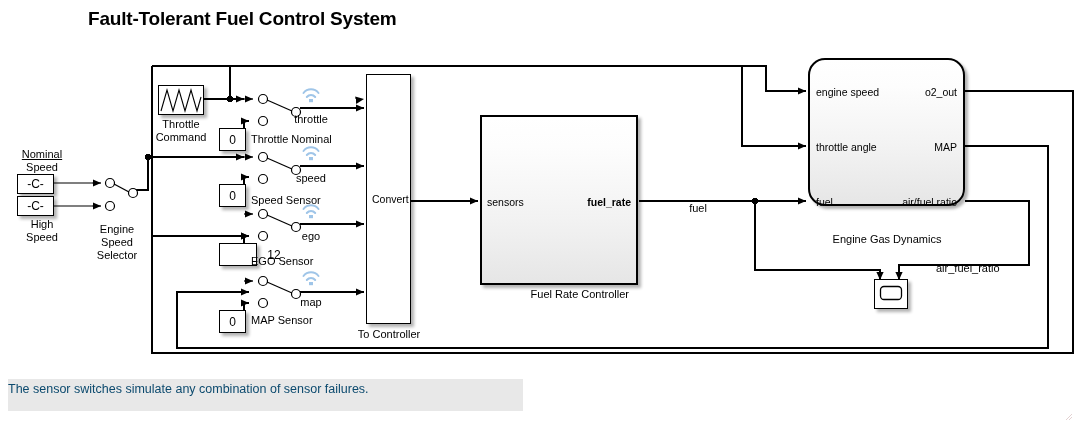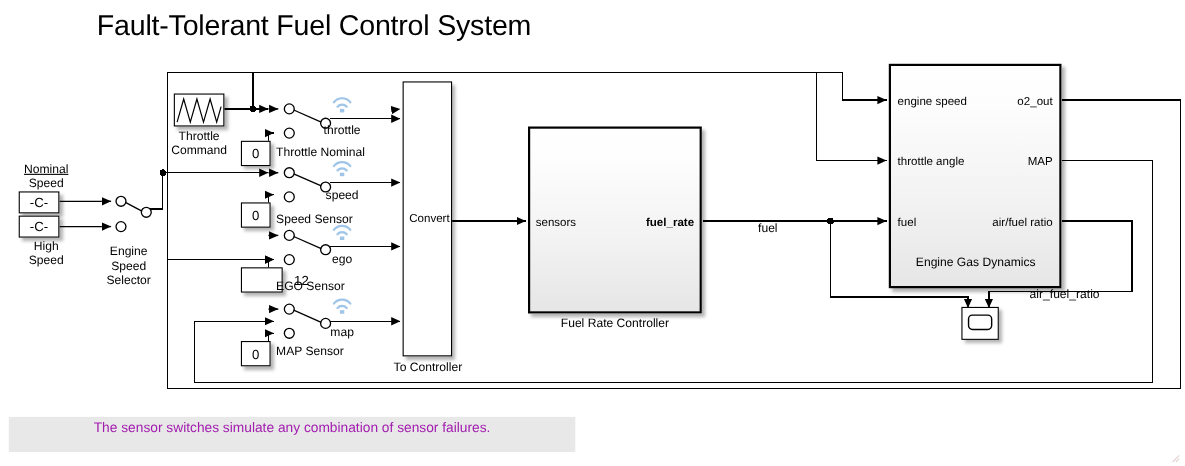--- a/index.html
+++ b/index.html
@@ -1,32 +1,32 @@
 <!DOCTYPE html>
 <html><head>
 <meta charset="utf-8">
 <style>
   html,body{margin:0;padding:0;background:#ffffff;}
   body{width:1077px;height:424px;position:relative;overflow:hidden;
        font-family:"Liberation Sans","DejaVu Sans",sans-serif;color:#000;}
   #canvas{position:absolute;left:0;top:0;width:1077px;height:424px;}
   .lbl{position:absolute;font-size:11px;line-height:12px;color:#000;white-space:nowrap;}
   .lbl.c{text-align:center;}
-  #title{position:absolute;left:88px;top:8px;font-size:26px;font-weight:normal;
+  #title{position:absolute;left:88px;top:8px;font-size:19px;font-weight:bold;
          letter-spacing:-0.2px;color:#000;}
   
   .blk{position:absolute;box-sizing:border-box;border:1.4px solid #000;background:#fff;}
   .shadow{box-shadow:3px 3px 3px rgba(0,0,0,0.30);}
   .subsys{border:2px solid #000;
           background:linear-gradient(180deg,#ffffff 0%,#fdfdfd 18%,#f2f2f2 62%,#e6e6e6 100%);}
   .portlbl{position:absolute;font-size:10.5px;line-height:11px;color:#000;white-space:nowrap;}
   .constval{position:absolute;width:100%;text-align:center;font-size:12px;line-height:12px;color:#000;}
   
   #note{position:absolute;left:8px;top:379px;width:515px;height:32px;background:#e8e8e8;
-        font-size:12.5px;line-height:19px;color:#a21caf;text-align:center;padding-top:1px;
+        font-size:12.5px;line-height:19px;color:#0c4a6e;padding-top:1px;
         box-sizing:border-box;}
   #note div{white-space:nowrap;}
   #corner{position:absolute;right:4px;bottom:3px;width:9px;height:9px;opacity:.35;}
 </style>
 </head>
 <body>
 
 <div id="title">Fault-Tolerant Fuel Control System</div>
 
 <svg id="canvas" xmlns="http://www.w3.org/2000/svg" viewBox="0 0 1077 424">
@@ -220,25 +220,25 @@
 
 <div class="blk shadow" style="left:366px;top:74px;width:45px;height:250px;">
   <div class="portlbl" style="left:5px;top:119px;">Convert</div>
 </div>
 <div class="lbl c" style="left:344px;top:328px;width:90px;">To Controller</div>
 
 <div class="blk subsys shadow" style="left:480px;top:115px;width:158px;height:170px;">
   <div class="portlbl" style="left:5px;top:80px;">sensors</div>
   <div class="portlbl" style="right:5px;top:80px;font-weight:bold;">fuel_rate</div>
 </div>
-<div class="lbl c" style="left:489px;top:288px;width:140px;">Fuel Rate Controller</div>
+<div class="lbl c" style="left:489px;top:288px;width:140px;text-align:right;">Fuel Rate Controller</div>
 
 <div class="lbl c" style="left:673px;top:202px;width:50px;">fuel</div>
 
-<div class="blk subsys shadow" style="left:808px;top:58px;width:157px;height:204px;">
+<div class="blk subsys shadow" style="left:808px;top:58px;width:157px;height:148px;border-radius:17px;">
   <div class="portlbl" style="left:6px;top:27px;">engine speed</div>
   <div class="portlbl" style="left:6px;top:82px;">throttle angle</div>
   <div class="portlbl" style="left:6px;top:137px;">fuel</div>
   <div class="portlbl" style="right:6px;top:27px;">o2_out</div>
   <div class="portlbl" style="right:6px;top:82px;">MAP</div>
   <div class="portlbl" style="right:6px;top:137px;">air/fuel ratio</div>
 </div>
 <div class="lbl c" style="left:826px;top:233px;width:122px;">Engine Gas Dynamics</div>
 
 <div class="lbl" style="left:936px;top:262px;">air_fuel_ratio</div>

